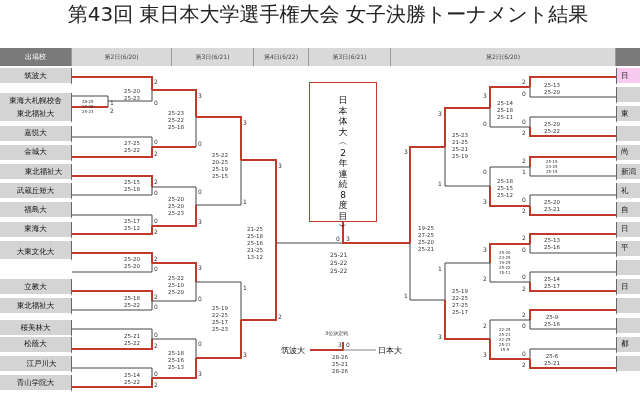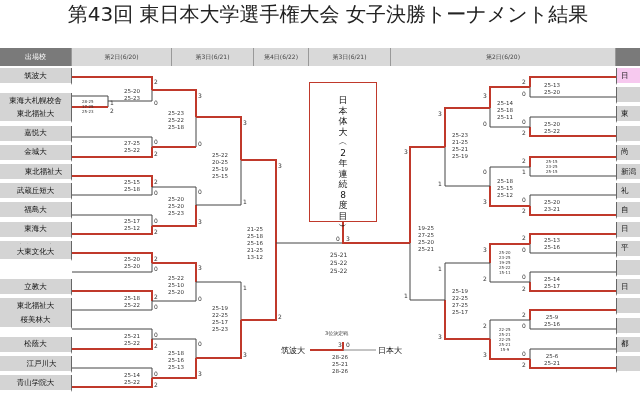--- a/index.html
+++ b/index.html
@@ -39,21 +39,21 @@
     <div class="team" style="top: 125.6px;">嘉悦大</div>
     <div class="team" style="top: 144.8px;">金城大</div>
     <div class="team" style="top: 164px; padding-left: 16px;">東北福祉大</div>
     <div class="team" style="top: 183.2px;">武蔵丘短大</div>
     <div class="team" style="top: 202.4px;">福島大</div>
     <div class="team" style="top: 221.6px;">東海大</div>
     <div class="team" style="top: 240.8px;">東京女体大</div>
     <div class="team" style="top: 244px;">大東文化大</div>
     <div class="team" style="top: 279.2px;">立教大</div>
     <div class="team" style="top: 298.4px;">東北福祉大</div>
-    <div class="team" style="top: 312px; font-family: Liberation Mono, monospace;">桜美林大</div>
+    <div class="team" style="top: 320px; font-family: Liberation Mono, monospace;">桜美林大</div>
     <div class="team" style="top: 336.8px;">松蔭大</div>
     <div class="team" style="top: 356px; padding-left: 12px;">江戸川大</div>
     <div class="team" style="top: 375.2px;">青山学院大</div>
   </div>
 
 <div id="right-teams">
     <div class="rteam win" style="top: 68px;">日</div>
     <div class="rteam" style="top: 87.2px;"></div>
     <div class="rteam" style="top: 106.4px;">東</div>
     <div class="rteam" style="top: 125.6px;"></div>

